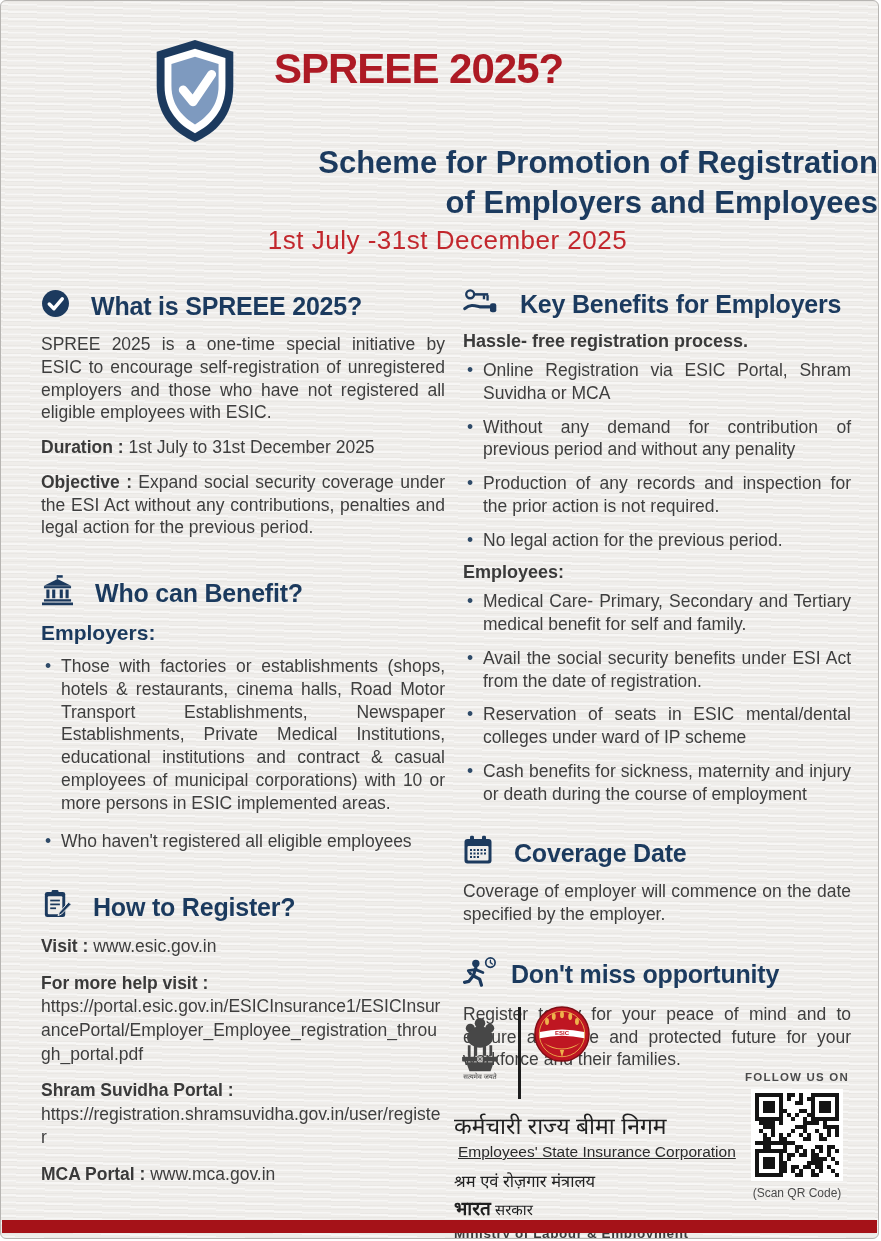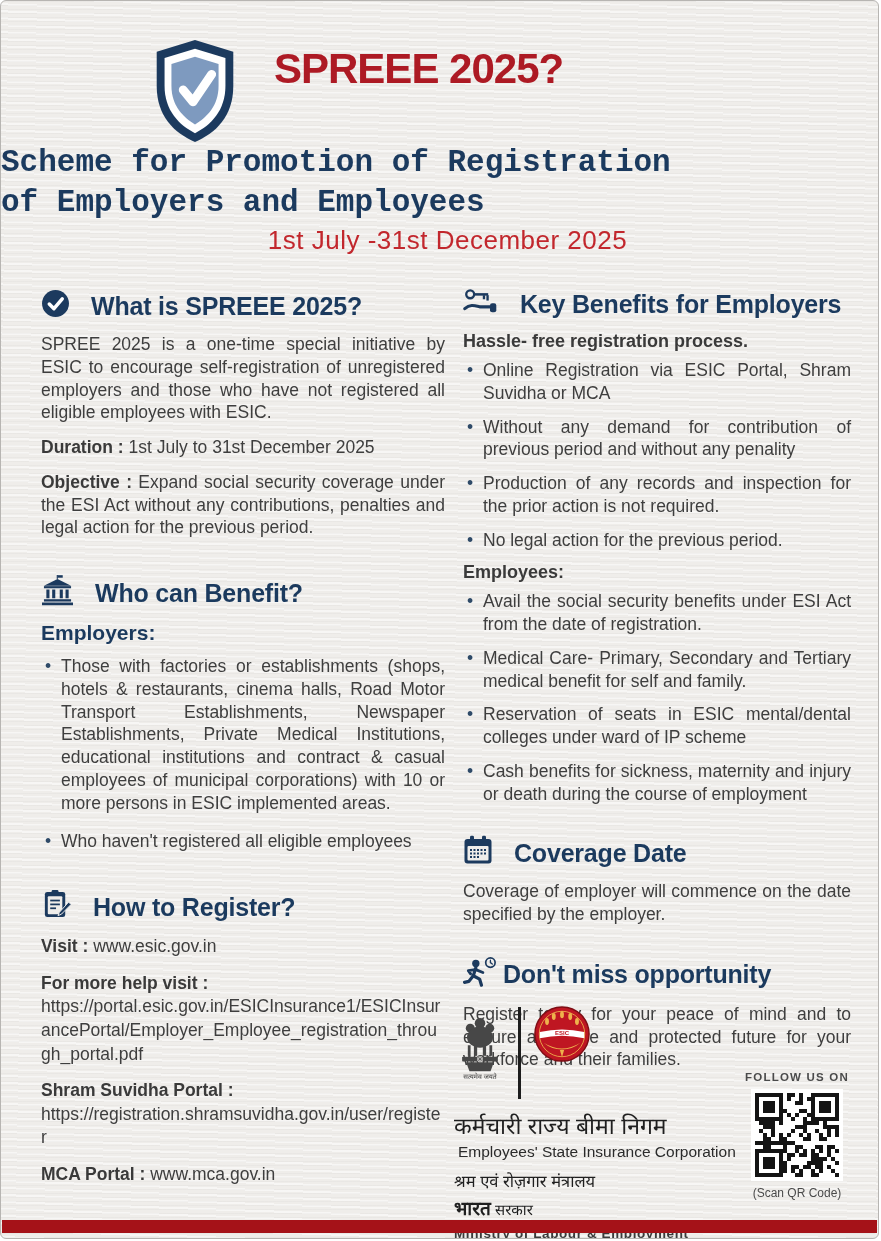--- a/index.html
+++ b/index.html
@@ -13,22 +13,22 @@
     font-family:"Liberation Sans", sans-serif;
     overflow:hidden;
   }
   
   .hdr-shield{position:absolute;left:142px;top:36px;width:104px;height:108px;}
   .hdr-title{
     position:absolute;left:241px;top:46px;width:520px;
     font-size:42px;font-weight:800;letter-spacing:-1px;color:#ad1a24;line-height:1.05;margin-left:32px;
   }
   .hdr-sub{
-    position:absolute;left:0;top:142px;width:100%;text-align:left;
-    font-size:31px;font-weight:700;color:#1b3a5e;line-height:1.3;font-family:Liberation Mono, monospace;
+    position:absolute;left:0;top:142px;width:100%;text-align:right;
+    font-size:31px;font-weight:700;color:#1b3a5e;line-height:1.3;
   }
   .hdr-date{
     position:absolute;left:0;top:224px;width:100%;text-align:center;
     font-size:26px;font-weight:500;color:#c2272d;letter-spacing:0.5px;margin-left:8px;
   }
   
   .col-left{position:absolute;left:40px;top:288px;width:404px;}
   .col-right{position:absolute;left:462px;top:286px;width:388px;}
   .sec-head{
     display:flex;align-items:center;gap:21px;
@@ -48,21 +48,21 @@
   .reg-row{margin:0 0 13px 0;color:#3e3e3e;font-size:17.5px;line-height:1.35;}
   .reg-row .url{word-break:break-all;}
   .sp1{margin-top:36px;}
   .sp2{margin-top:30px;}
   
   .footer{position:absolute;left:453px;top:1004px;right:22px;display:flex;justify-content:space-between;}
   .gov-block{width:270px;}
   .logo-row{display:flex;align-items:flex-start;gap:12px;height:100px;}
   .logo-divider{width:3px;height:92px;background:#1d1d1d;margin-top:2px;}
   .hin-org{font-size:23px;color:#1f1f1f;margin:4px 0 0 0;font-weight:500;white-space:nowrap;}
-  .eng-org{font-size:15.5px;color:#2b2b2b;margin:2px 0 8px 4px;white-space:nowrap;}
+  .eng-org{font-size:15.5px;color:#2b2b2b;margin:2px 0 8px 4px;white-space:nowrap;text-decoration:underline;}
   .hin-min{font-size:16.5px;color:#1f1f1f;margin:0 0 3px 0;}
   .hin-gov{font-size:15px;color:#1f1f1f;margin:0 0 5px 0;}
   .hin-gov b{font-size:19px;font-weight:700;}
   .eng-min{font-size:13.5px;font-weight:800;color:#3a3a3a;letter-spacing:0.6px;margin:0 0 3px 0;}
   .qr-block{width:118px;text-align:center;padding-top:66px;}
   .qr-follow{font-size:11.5px;color:#4a4a4a;letter-spacing:1.2px;margin:0 0 6px 0;font-weight:600;}
   .qr-box{width:92px;height:92px;margin:0 auto;background:#fff;padding:4px;box-sizing:border-box;}
   .qr-scan{font-size:12px;color:#4a4a4a;margin:5px 0 0 0;}
   .bottom-bar{position:absolute;left:1px;right:1px;bottom:5px;height:13px;background:#a51218;}
 </style>
@@ -161,22 +161,22 @@
     </h2>
     <p class="gray-lbl">Hassle- free registration process.</p>
     <ul class="blt">
       <li>Online Registration via ESIC Portal, Shram Suvidha or MCA</li>
       <li>Without any demand for contribution of previous period and without any penality</li>
       <li>Production of any records and inspection for the prior action is not required.</li>
       <li>No legal action for the previous period.</li>
     </ul>
     <p class="gray-lbl" style="margin-top:4px;">Employees:</p>
     <ul class="blt">
+      <li>Medical Care- Primary, Secondary and Tertiary medical benefit for self and family.</li>
       <li>Avail the social security benefits under ESI Act from the date of registration.</li>
-      <li>Medical Care- Primary, Secondary and Tertiary medical benefit for self and family.</li>
       <li>Reservation of seats in ESIC mental/dental colleges under ward of IP scheme</li>
       <li>Cash benefits for sickness, maternity and injury or death during the course of employment</li>
     </ul>
 
     <h2 class="sec-head sp2">
       <span>
         <svg viewBox="0 0 30 30" width="30" height="30">
           <rect x="1.5" y="4" width="27" height="24.5" rx="3" fill="#1c3a5e"></rect>
           <rect x="4.5" y="11" width="21" height="14.5" rx="1" fill="#efedea"></rect>
           <rect x="7" y="0.8" width="4" height="6" rx="1.4" fill="#1c3a5e"></rect>
@@ -195,21 +195,21 @@
             <rect x="7" y="21" width="2" height="2"></rect>
               <rect x="10.5" y="21" width="2" height="2"></rect>
               <rect x="14" y="21" width="2" height="2"></rect>
           </g>
         </svg>
       </span>
       <span>Coverage Date</span>
     </h2>
     <p class="body-txt">Coverage of employer will commence on the date specified by the employer.</p>
 
-    <h2 class="sec-head sp2" style="gap:4px;">
+    <h2 class="sec-head sp2" style="gap:12px;">
       <span>
         <svg viewBox="0 0 38 34" width="36" height="32">
           <circle cx="29" cy="7" r="5" fill="none" stroke="#1c3a5e" stroke-width="1.8"></circle>
           <path d="M29 4.5 V7 L31 8.5" fill="none" stroke="#1c3a5e" stroke-width="1.4" stroke-linecap="round"></path>
           <circle cx="13.5" cy="8" r="3.9" fill="#1c3a5e"></circle>
           <path d="M13.5 12.5 L10.8 21" fill="none" stroke="#1c3a5e" stroke-width="3.4" stroke-linecap="round"></path>
           <path d="M13.5 14.5 L21 17.5" fill="none" stroke="#1c3a5e" stroke-width="3" stroke-linecap="round"></path>
           <path d="M13 14.5 L5.5 15.5 L8 19" fill="none" stroke="#1c3a5e" stroke-width="3" stroke-linecap="round" stroke-linejoin="round"></path>
           <path d="M10.8 21 L17.5 24.5 L19.5 31" fill="none" stroke="#1c3a5e" stroke-width="3.4" stroke-linecap="round" stroke-linejoin="round"></path>
           <path d="M10.8 21 L6 27 L1.5 28" fill="none" stroke="#1c3a5e" stroke-width="3.4" stroke-linecap="round" stroke-linejoin="round"></path>

